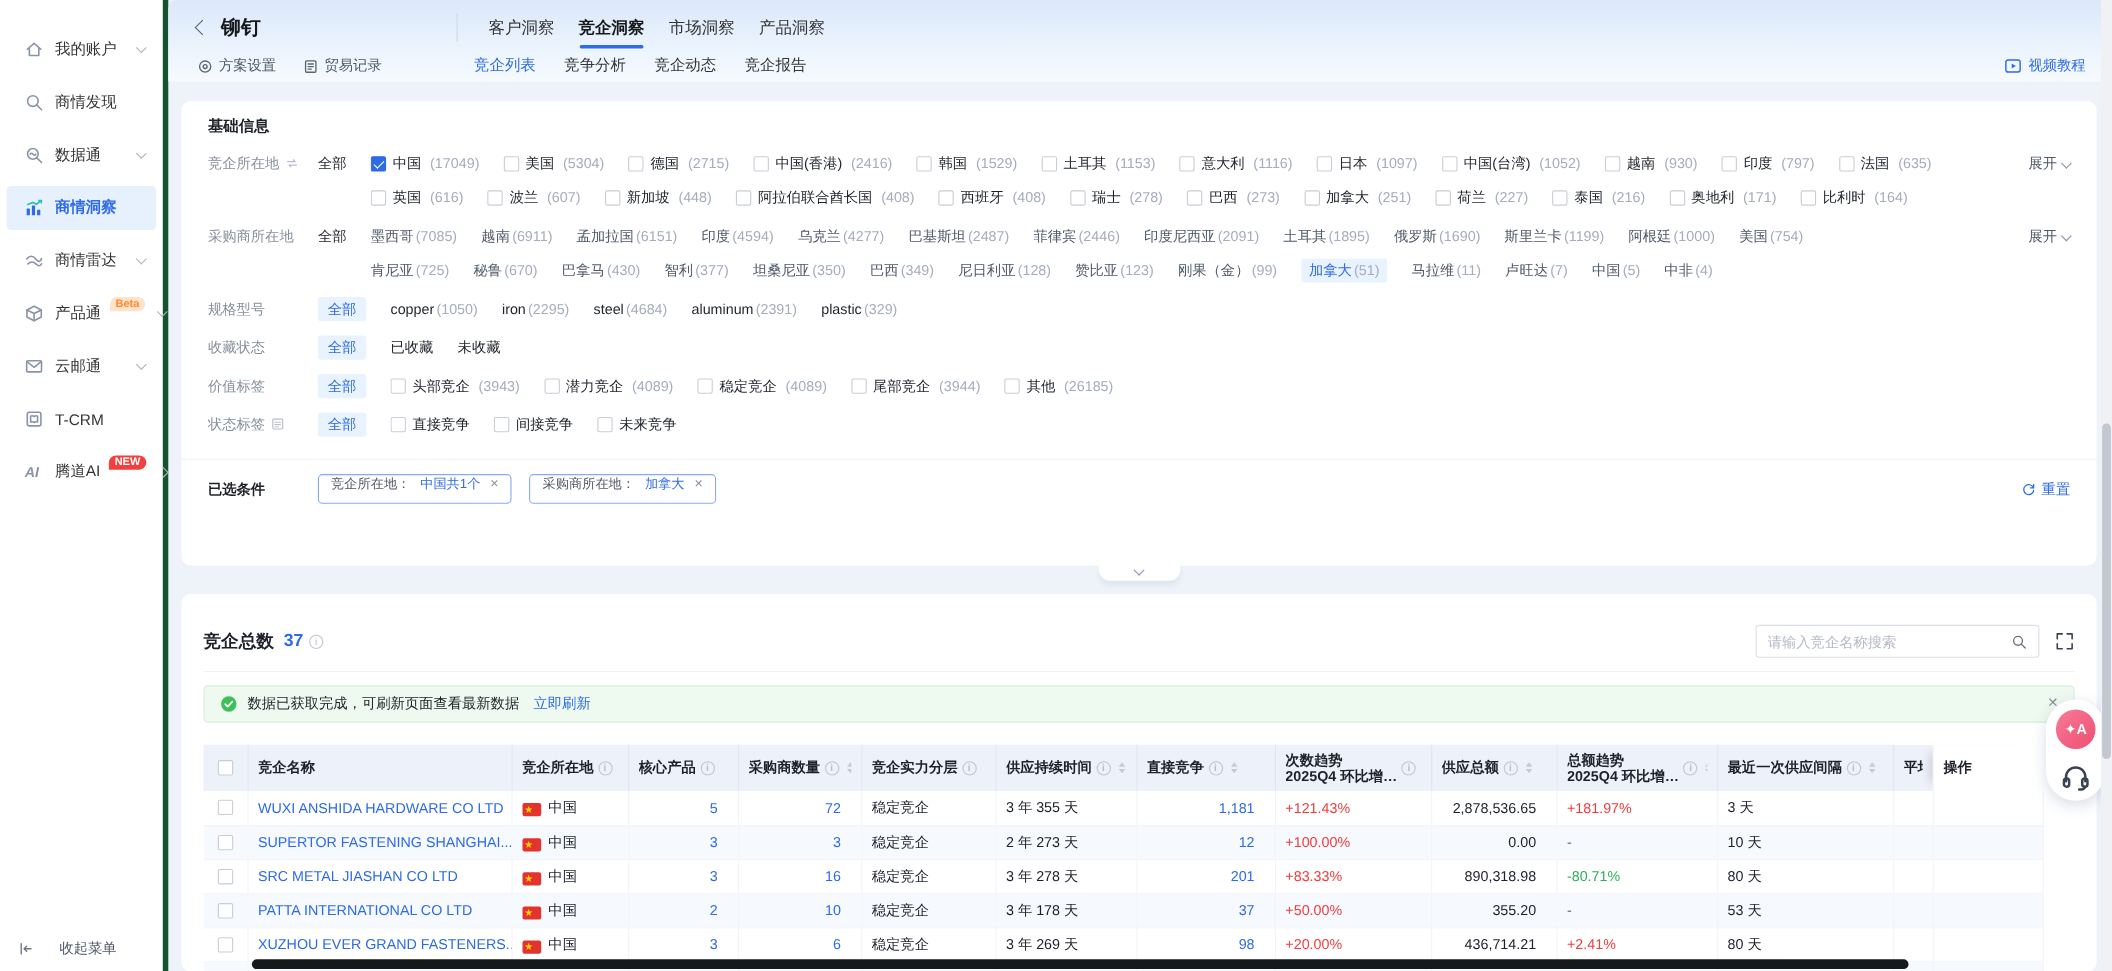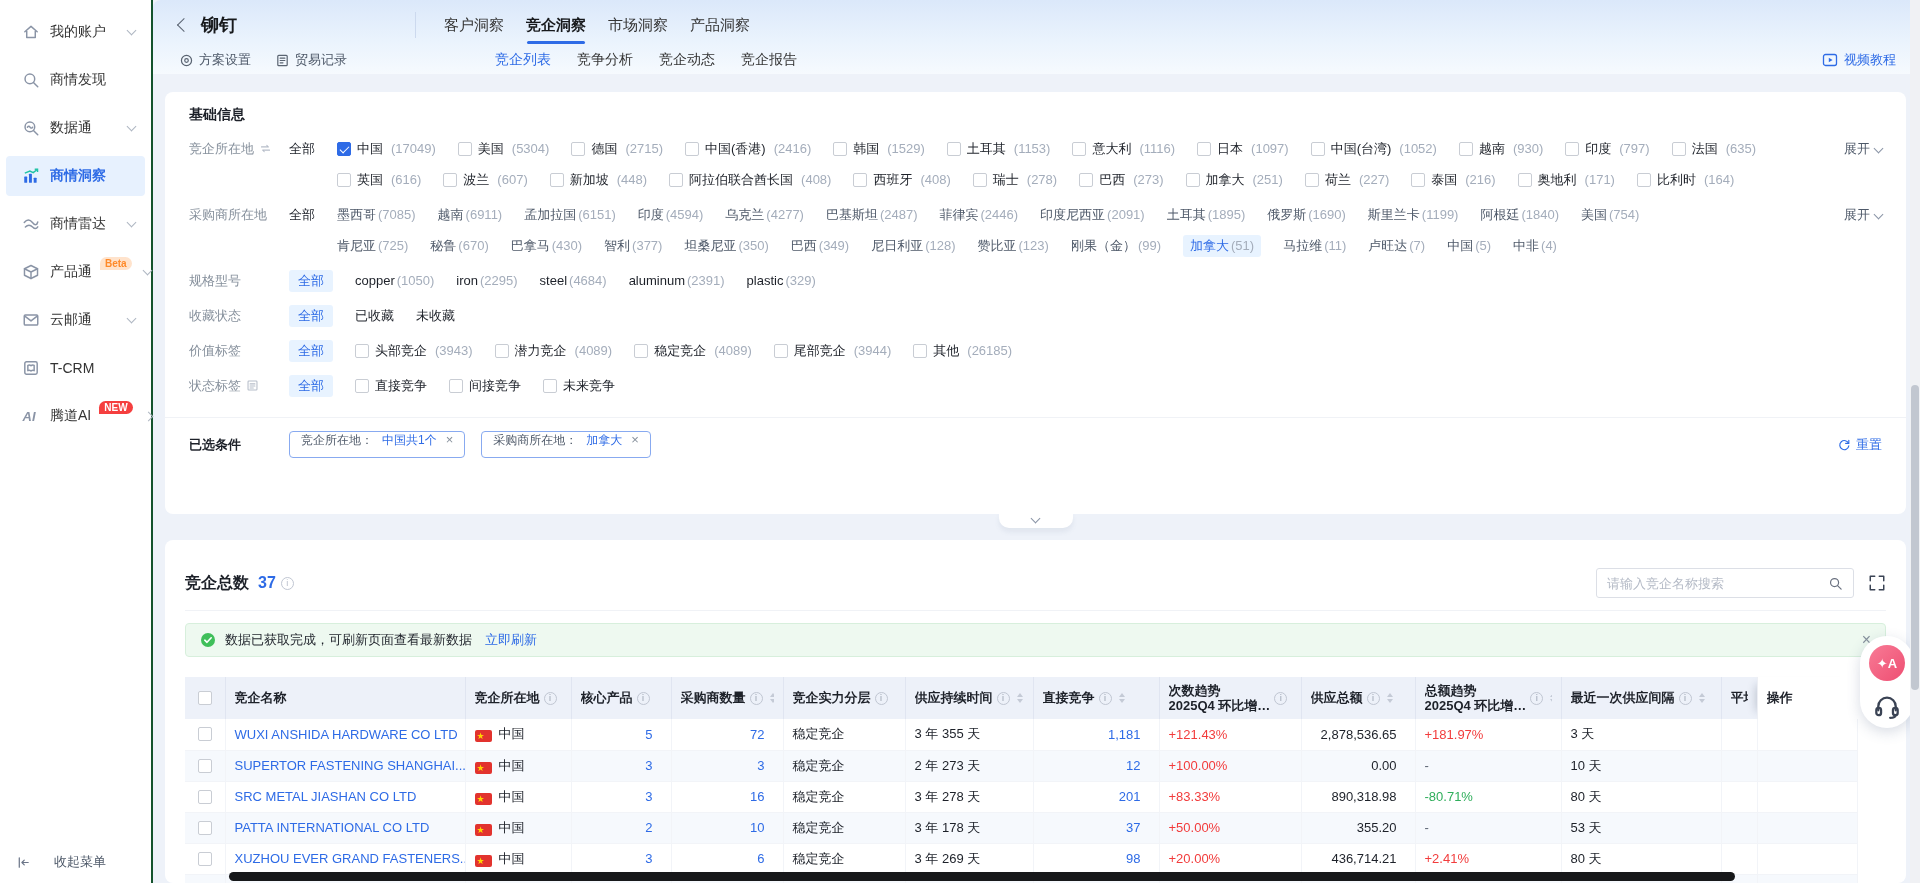--- a/index.html
+++ b/index.html
@@ -1,21 +1,21 @@
 <!DOCTYPE html>
 <html style="--accent: #2e6be6; --up: #f23c3c; --down: #2fae5b; --selbg: #e8f3ff;"><head>
 <meta charset="utf-8">
 <style>
   *{margin:0;padding:0;box-sizing:border-box}
   html,body{width:1920px;height:883px;overflow:hidden;font-family:"Liberation Sans","DejaVu Sans",sans-serif;font-size:13px;color:#1d2129;background:#eef2f9}
   :root{--accent:#2e6be6;--up:#f23c3c;--down:#2fae5b;--selbg:#e8f3ff}
   .app{display:flex;width:1920px;height:883px;position:relative}
 
   
-  .sidebar{width:153px;background:#fff;flex:none;position:relative;padding-top:4px;border-right:2px solid #14532d}
+  .sidebar{width:153px;background:#fff;flex:none;position:relative;padding-top:17px;border-right:5px solid #14532d}
   .sb-item{display:flex;align-items:center;gap:10px;height:40px;margin:8px 6px 0;padding:0 10px 0 16px;border-radius:4px;color:#333;font-size:14px;cursor:pointer;position:relative}
   .sb-item .ico{width:18px;height:18px;color:#8a94a6;flex:none}
   .sb-item.active{background:#e7f1fe;color:var(--accent);font-weight:bold}
   .sb-label{white-space:nowrap}
   .chev{width:7px;height:7px;border-right:1.4px solid #aeb6c2;border-bottom:1.4px solid #aeb6c2;display:inline-block;flex:none}
   .chev-d{transform:rotate(45deg);margin-left:auto;margin-top:-3px}
   .chev-r{transform:rotate(-45deg);margin-left:auto}
   .badge-beta{position:relative;top:-9px;left:-2px;background:#ffe3cc;color:#ff8a2a;font-size:10px;font-weight:bold;padding:0 5px;line-height:13px;border-radius:7px 7px 7px 0}
   .badge-new{position:relative;top:-9px;left:-2px;background:#f53f3f;color:#fff;font-size:10px;font-weight:bold;padding:0 5px;line-height:13px;border-radius:7px 7px 7px 0}
   .collapse-menu{position:absolute;left:16px;bottom:12px;display:flex;align-items:center;gap:23px;color:#4e5969;cursor:pointer}
@@ -27,21 +27,21 @@
   .tb-row1{display:flex;align-items:center;height:38px}
   .back-btn{width:10px;height:10px;border-left:1.8px solid #5a6472;border-bottom:1.8px solid #5a6472;transform:rotate(45deg);margin-right:12px;cursor:pointer;flex:none}
   .page-title{font-size:18px;font-weight:bold;color:#17191c}
   .main-tabs{display:flex;gap:14px;margin-left:178px;padding-left:24px;border-left:1px solid #ccd9ee;height:26px;align-items:center}
   .main-tab{font-size:15px;color:#333;position:relative;cursor:pointer;padding:0 4px}
   .main-tab.active{font-weight:bold;color:#17191c}
   .main-tab.active::after{content:"";position:absolute;left:50%;transform:translateX(-50%);bottom:-9px;width:58px;height:3px;border-radius:2px;background:var(--accent)}
   .tb-row2{display:flex;align-items:center;height:28px;margin-top:2px;color:#4e5969}
   .tool-item{display:flex;align-items:center;gap:5px;margin-right:24px;cursor:pointer}
   .tool-item .ico{width:15px;height:15px;color:#5a6472}
-  .sub-tabs{display:flex;gap:18px;margin-left:120px}
+  .sub-tabs{display:flex;gap:18px;margin-left:56px}
   .sub-tab{font-size:14px;color:#333;cursor:pointer;padding:0 4px}
   .sub-tab.active{color:var(--accent)}
   .video-link{margin-left:auto;display:flex;align-items:center;gap:6px;color:var(--accent);cursor:pointer}
   .video-link .ico{width:16px;height:16px}
 
   
   .content{flex:1;padding:18px 14px 0 12px;overflow:hidden}
   .card{background:#fff;border-radius:8px}
   .filter-card{height:422px;padding:14px 24px 0;position:relative;overflow:hidden}
   .section-title{font-size:14px;font-weight:bold;margin-bottom:14px}
@@ -439,21 +439,21 @@
                 <span class="txt-item"><span class="">越南</span><span class="count">(6911)</span></span>
                 <span class="txt-item"><span class="">孟加拉国</span><span class="count">(6151)</span></span>
                 <span class="txt-item"><span class="">印度</span><span class="count">(4594)</span></span>
                 <span class="txt-item"><span class="">乌克兰</span><span class="count">(4277)</span></span>
                 <span class="txt-item"><span class="">巴基斯坦</span><span class="count">(2487)</span></span>
                 <span class="txt-item"><span class="">菲律宾</span><span class="count">(2446)</span></span>
                 <span class="txt-item"><span class="">印度尼西亚</span><span class="count">(2091)</span></span>
                 <span class="txt-item"><span class="">土耳其</span><span class="count">(1895)</span></span>
                 <span class="txt-item"><span class="">俄罗斯</span><span class="count">(1690)</span></span>
                 <span class="txt-item"><span class="">斯里兰卡</span><span class="count">(1199)</span></span>
-                <span class="txt-item"><span class="">阿根廷</span><span class="count">(1840)</span></span>
+                <span class="txt-item"><span class="">阿根廷</span><span class="count">(1000)</span></span>
                 <span class="txt-item"><span class="">美国</span><span class="count">(754)</span></span>
               </div>
               <div class="opt-row">
                 <span class="txt-item"><span class="">肯尼亚</span><span class="count">(725)</span></span>
                 <span class="txt-item"><span class="">秘鲁</span><span class="count">(670)</span></span>
                 <span class="txt-item"><span class="">巴拿马</span><span class="count">(430)</span></span>
                 <span class="txt-item"><span class="">智利</span><span class="count">(377)</span></span>
                 <span class="txt-item"><span class="">坦桑尼亚</span><span class="count">(350)</span></span>
                 <span class="txt-item"><span class="">巴西</span><span class="count">(349)</span></span>
                 <span class="txt-item"><span class="">尼日利亚</span><span class="count">(128)</span></span>

